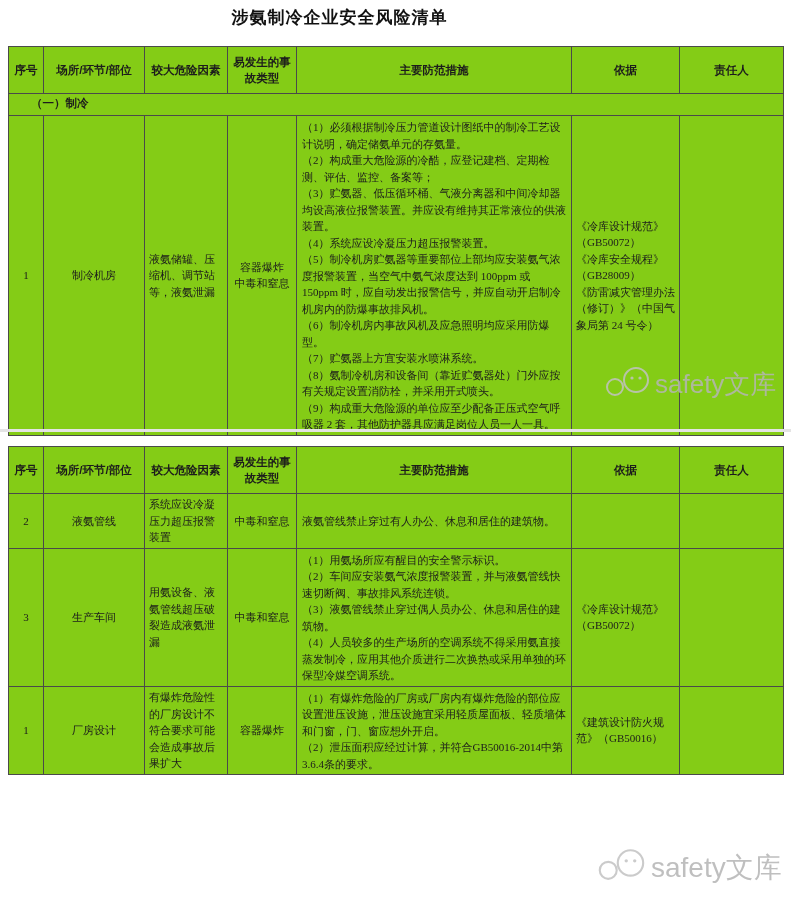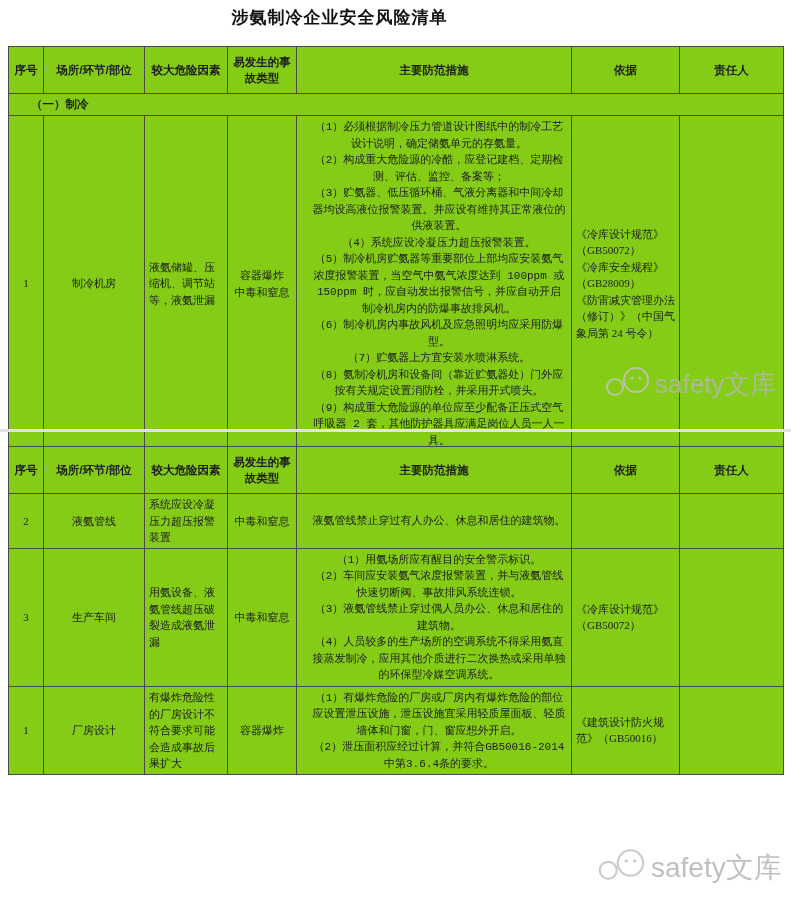--- a/index.html
+++ b/index.html
@@ -35,27 +35,27 @@
     vertical-align: middle;
   }
   .risk-table th {
     font-family: "Liberation Sans", "DejaVu Sans", sans-serif;
     font-weight: bold; text-align: center;
     font-size: 11.5px; height: 44px; padding: 1px 2px;
   }
   td.c-center { text-align: center; }
   td.c-hazard { text-align: left; padding: 2px 4px; }
   td.c-measures {
-    text-align: center; vertical-align: top;
-    white-space: pre-line; padding: 3px 5px 2px 15px; font-family: Liberation Mono, monospace;
+    text-align: left; vertical-align: top;
+    white-space: pre-line; padding: 3px 5px 2px 5px;
   }
   td.c-basis { text-align: left; white-space: pre-line; padding: 2px 4px; }
   td.c-accident { text-align: center; white-space: pre-line; }
   tr.section-row td {
-    font-family: Liberation Serif, serif;
+    font-family: Liberation Mono, monospace;
     font-weight: bold; text-align: left;
     padding-left: 22px; height: 19px; font-size: 11.5px;
   }
   .page-divider {
     position: absolute; left: 0; top: 429px;
     width: 791px; height: 3px; background: #e4e4e4;
   }
   .watermark {
     position: absolute;
     display: flex; align-items: center; gap: 3px;

